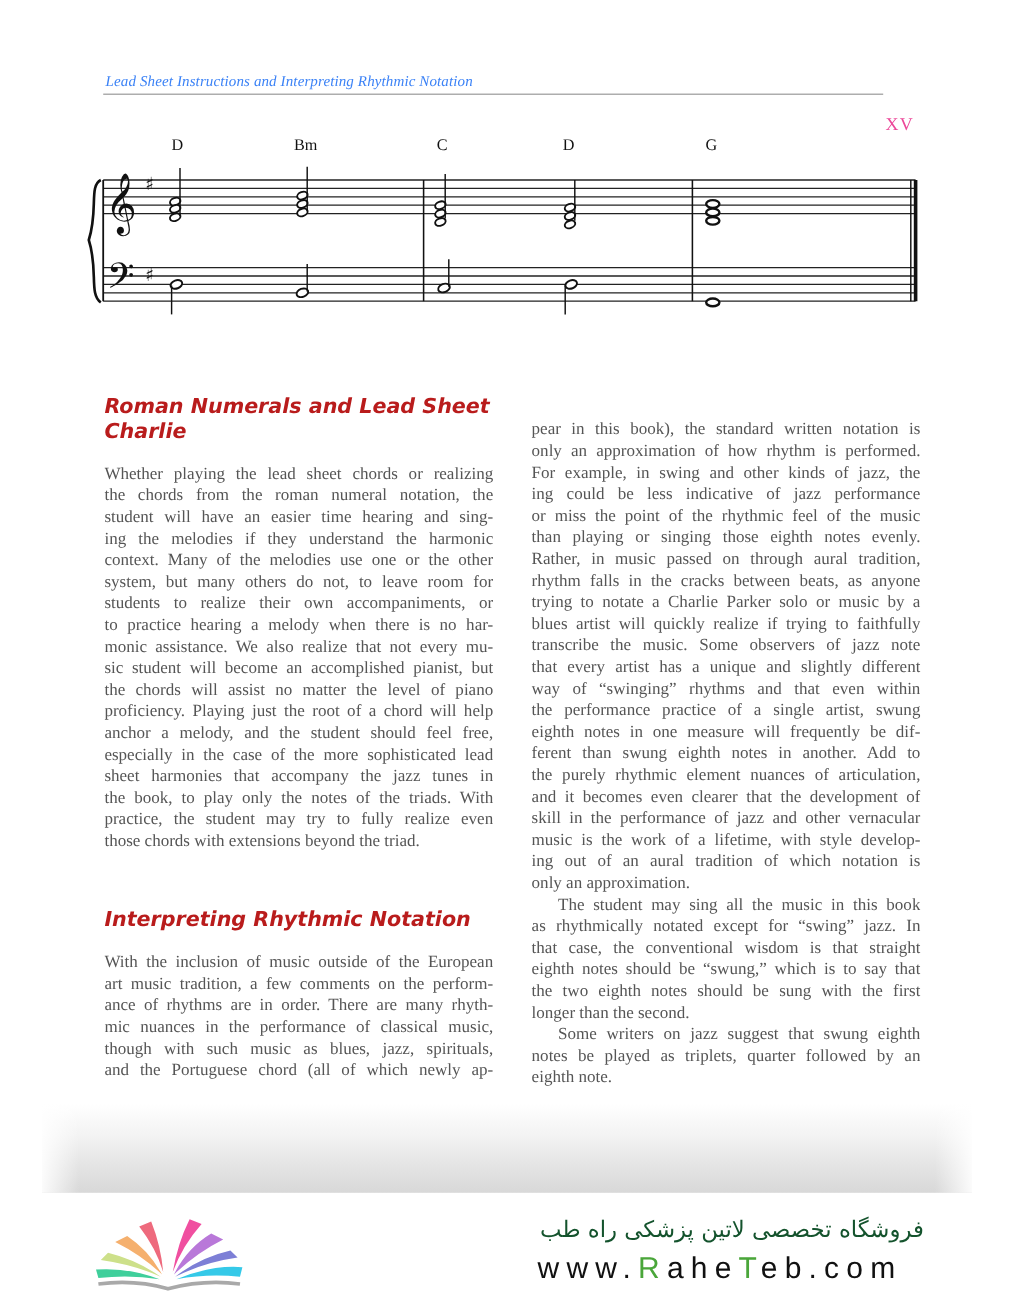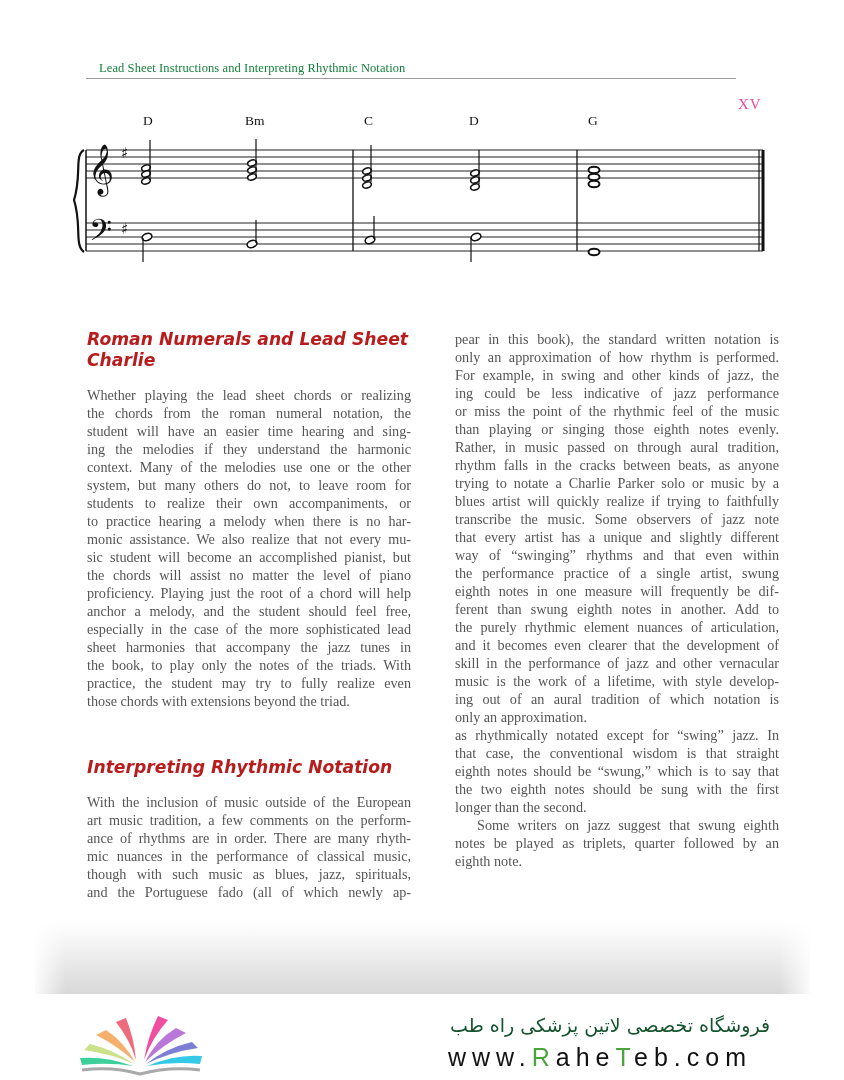--- a/index.html
+++ b/index.html
@@ -1,26 +1,26 @@
 <!DOCTYPE html>
 <html><head>
 <meta charset="utf-8">
 <style>
   html, body { margin:0; padding:0; background:#ffffff; }
   body { width:844px; height:1080px; position:relative; overflow:hidden; font-family:"DejaVu Serif", serif; }
   .running-head { position:absolute; left:86px; top:60px; width:650px; height:18px; border-bottom:1px solid #9a9a9a; }
-  .running-head .title { position:absolute; left:13px; top:1px; font-family:"Liberation Serif", serif; font-size:12.5px; color:#15803d; letter-spacing:0.1px; }
+  .running-head .title { position:absolute; left:2px; top:1px; font-family:"Liberation Serif", serif; font-style:italic; font-size:12.5px; color:#3b82f6; letter-spacing:0.1px; }
   .page-num { position:absolute; left:738px; top:64px; font-family:"Liberation Serif", serif; font-size:15px; color:#ec4899; letter-spacing:1px;margin-top:32px; }
 
   .score { position:absolute; left:0; top:0; width:844px; height:300px; }
   .chord-sym { position:absolute; top:113px; font-family:"Liberation Serif", serif; font-size:13.5px; color:#111; }
 
   .col { position:absolute; width:324px; font-family:"Liberation Serif", serif; font-size:14.2px; line-height:18px; color:#555; text-align:justify; hyphens:manual; }
   .col-left { left:87px; }
-  .col-right { left:443px; top:330px;margin-left:12px; }
+  .col-right { left:443px; top:349px; }
   .heading { position:absolute; left:87px; font-family:"DejaVu Sans", sans-serif; font-style:italic; font-weight:bold; font-size:17.2px; line-height:21px; color:#b91c1c; width:330px; }
   .para { margin:0; }
   .line { display:block; text-align:justify; text-align-last:justify; white-space:nowrap; overflow:hidden; }
   .line.last { text-align-last:left; }
 
   .shade-band { position:absolute; left:35px; top:920px; width:775px; height:74px;
     background:linear-gradient(to bottom, #ffffff 0%, #f3f3f3 35%, #e2e2e2 75%, #d8d8d8 100%); }
   .shade-band::before { content:""; position:absolute; inset:0;
     background:linear-gradient(to right, rgba(255,255,255,0.9) 0%, rgba(255,255,255,0) 4%, rgba(255,255,255,0) 96%, rgba(255,255,255,0.9) 100%); }
   .watermark-fa { position:absolute; left:450px; top:1014px; width:340px; text-align:left; font-family:"DejaVu Sans", sans-serif; font-size:19px; color:#14532d; direction:rtl; }
@@ -147,21 +147,21 @@
 </div>
 
 <div class="heading" style="top:757px">Interpreting Rhythmic Notation</div>
 
 <div class="col col-left" style="top:793px">
   <span class="line">With the inclusion of music outside of the European</span>
   <span class="line">art music tradition, a few comments on the perform-</span>
   <span class="line">ance of rhythms are in order. There are many rhyth-</span>
   <span class="line">mic nuances in the performance of classical music,</span>
   <span class="line">though with such music as blues, jazz, spirituals,</span>
-  <span class="line">and the Portuguese fado (all of which newly ap-</span>
+  <span class="line">and the Portuguese chord (all of which newly ap-</span>
 </div>
 
 <div class="col col-right">
   <div class="para">
     <span class="line">pear in this book), the standard written notation is</span>
     <span class="line">only an approximation of how rhythm is performed.</span>
     <span class="line">For example, in swing and other kinds of jazz, the</span>
     <span class="line">ing could be less indicative of jazz performance</span>
     <span class="line">or miss the point of the rhythmic feel of the music</span>
     <span class="line">than playing or singing those eighth notes evenly.</span>
@@ -176,20 +176,21 @@
     <span class="line">eighth notes in one measure will frequently be dif-</span>
     <span class="line">ferent than swung eighth notes in another. Add to</span>
     <span class="line">the purely rhythmic element nuances of articulation,</span>
     <span class="line">and it becomes even clearer that the development of</span>
     <span class="line">skill in the performance of jazz and other vernacular</span>
     <span class="line">music is the work of a lifetime, with style develop-</span>
     <span class="line">ing out of an aural tradition of which notation is</span>
     <span class="line last">only an approximation.</span>
   </div>
   <div class="para">
+    <span class="line" style="padding-left:22px">The student may sing all the music in this book</span>
     <span class="line">as rhythmically notated except for “swing” jazz. In</span>
     <span class="line">that case, the conventional wisdom is that straight</span>
     <span class="line">eighth notes should be “swung,” which is to say that</span>
     <span class="line">the two eighth notes should be sung with the first</span>
     <span class="line last">longer than the second.</span>
   </div>
   <div class="para">
     <span class="line" style="padding-left:22px">Some writers on jazz suggest that swung eighth</span>
     <span class="line">notes be played as triplets, quarter followed by an</span>
     <span class="line last">eighth note.</span>

